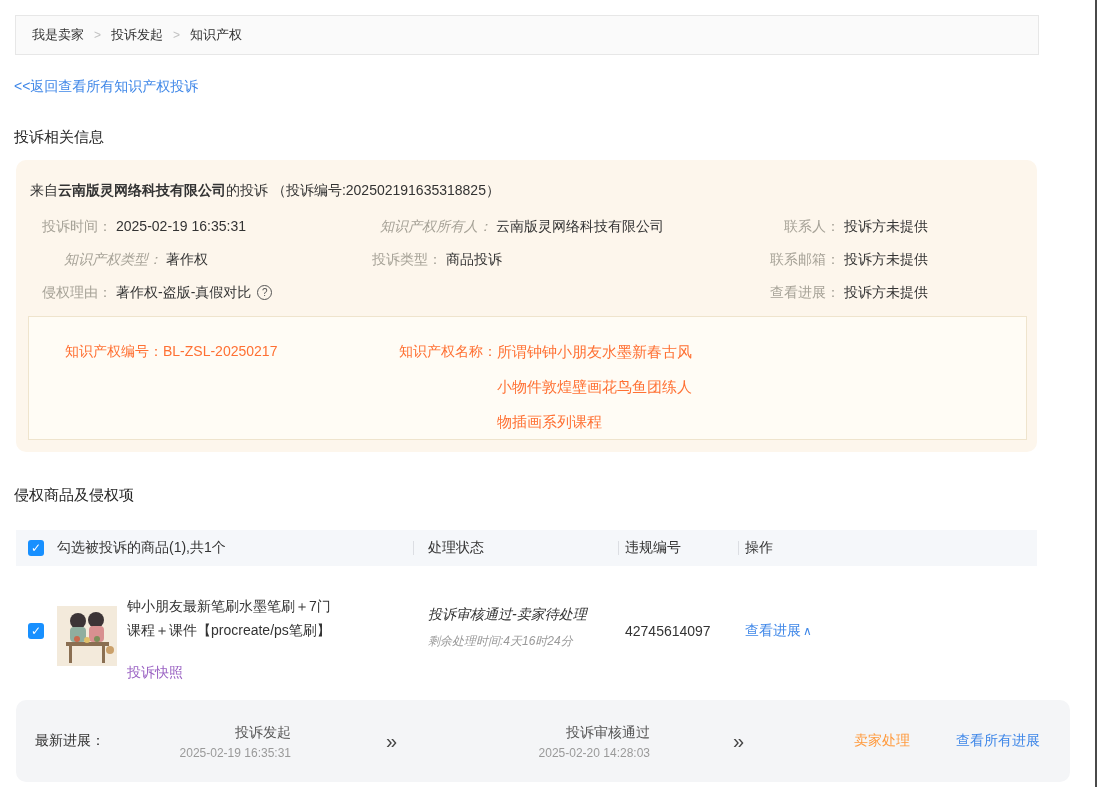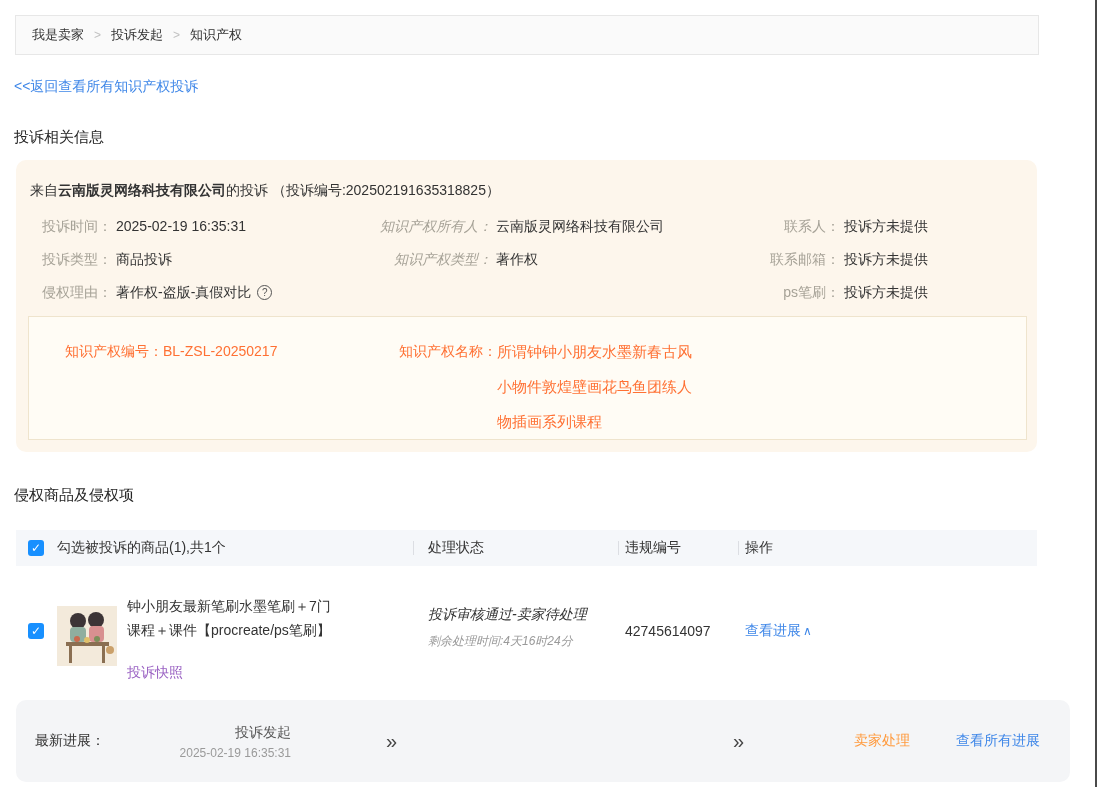--- a/index.html
+++ b/index.html
@@ -137,39 +137,39 @@
       <span class="val">2025-02-19 16:35:31</span>
     </div>
     <div class="field c2">
       <span class="lbl">知识产权所有人：</span>
       <span class="val">云南版灵网络科技有限公司</span>
     </div>
     <div class="field c3">
       <span class="lbl">联系人：</span>
       <span class="val">投诉方未提供</span>
     </div>
+    <div class="field c2">
+      <span class="lbl">知识产权类型：</span>
+      <span class="val">著作权</span>
+    </div>
     <div class="field c1">
       <span class="lbl">投诉类型：</span>
       <span class="val">商品投诉</span>
     </div>
-    <div class="field c2">
-      <span class="lbl">知识产权类型：</span>
-      <span class="val">著作权</span>
-    </div>
     <div class="field c3">
       <span class="lbl">联系邮箱：</span>
       <span class="val">投诉方未提供</span>
     </div>
     <div class="field c1">
       <span class="lbl">侵权理由：</span>
       <span class="val"><span>著作权-盗版-真假对比</span><span class="help-icon">?</span></span>
     </div>
     <div class="field c2"></div>
     <div class="field c3">
-      <span class="lbl">ps笔刷：</span>
+      <span class="lbl">查看进展：</span>
       <span class="val">投诉方未提供</span>
     </div>
   </div>
 
   <div class="ip-box">
     <div class="ip-no-row">
       <span>知识产权编号：</span><span>BL-ZSL-20250217</span>
     </div>
     <div class="ip-name-row">
       <span class="ip-lbl">知识产权名称：</span>
@@ -224,18 +224,22 @@
   </div>
 </div>
 
 <div class="progress">
   <div class="progress-label">最新进展：</div>
   <div class="pstep s0">
     <div class="pstep-title">投诉发起</div>
     <div class="pstep-time">2025-02-19 16:35:31</div>
   </div>
   <div class="parrow a0">»</div>
+  <div class="pstep s1">
+    <div class="pstep-title">投诉审核通过</div>
+    <div class="pstep-time">2025-02-20 14:28:03</div>
+  </div>
   <div class="parrow a1">»</div>
   <div class="pcurrent">卖家处理</div>
   <div class="pviewall">查看所有进展</div>
 </div>
 
 <div class="window-edge"></div>
 
 </body></html>

